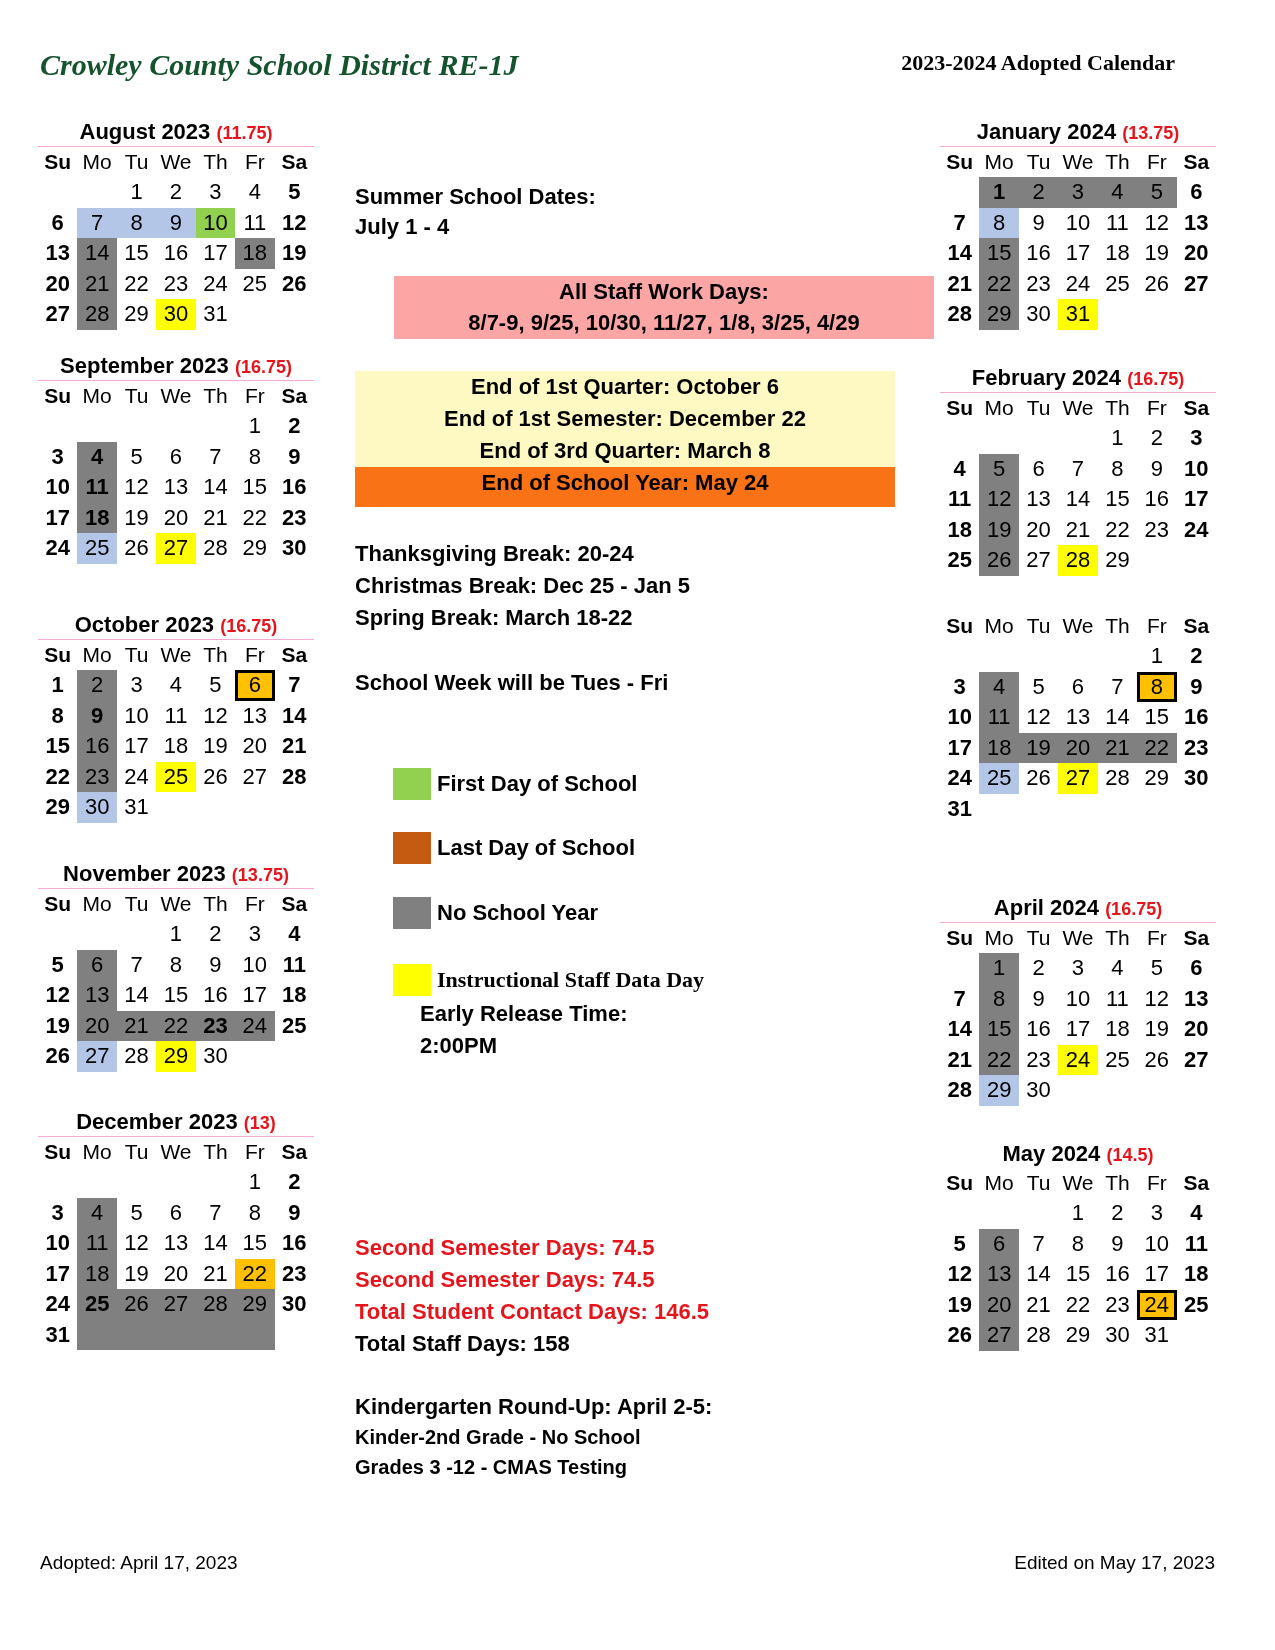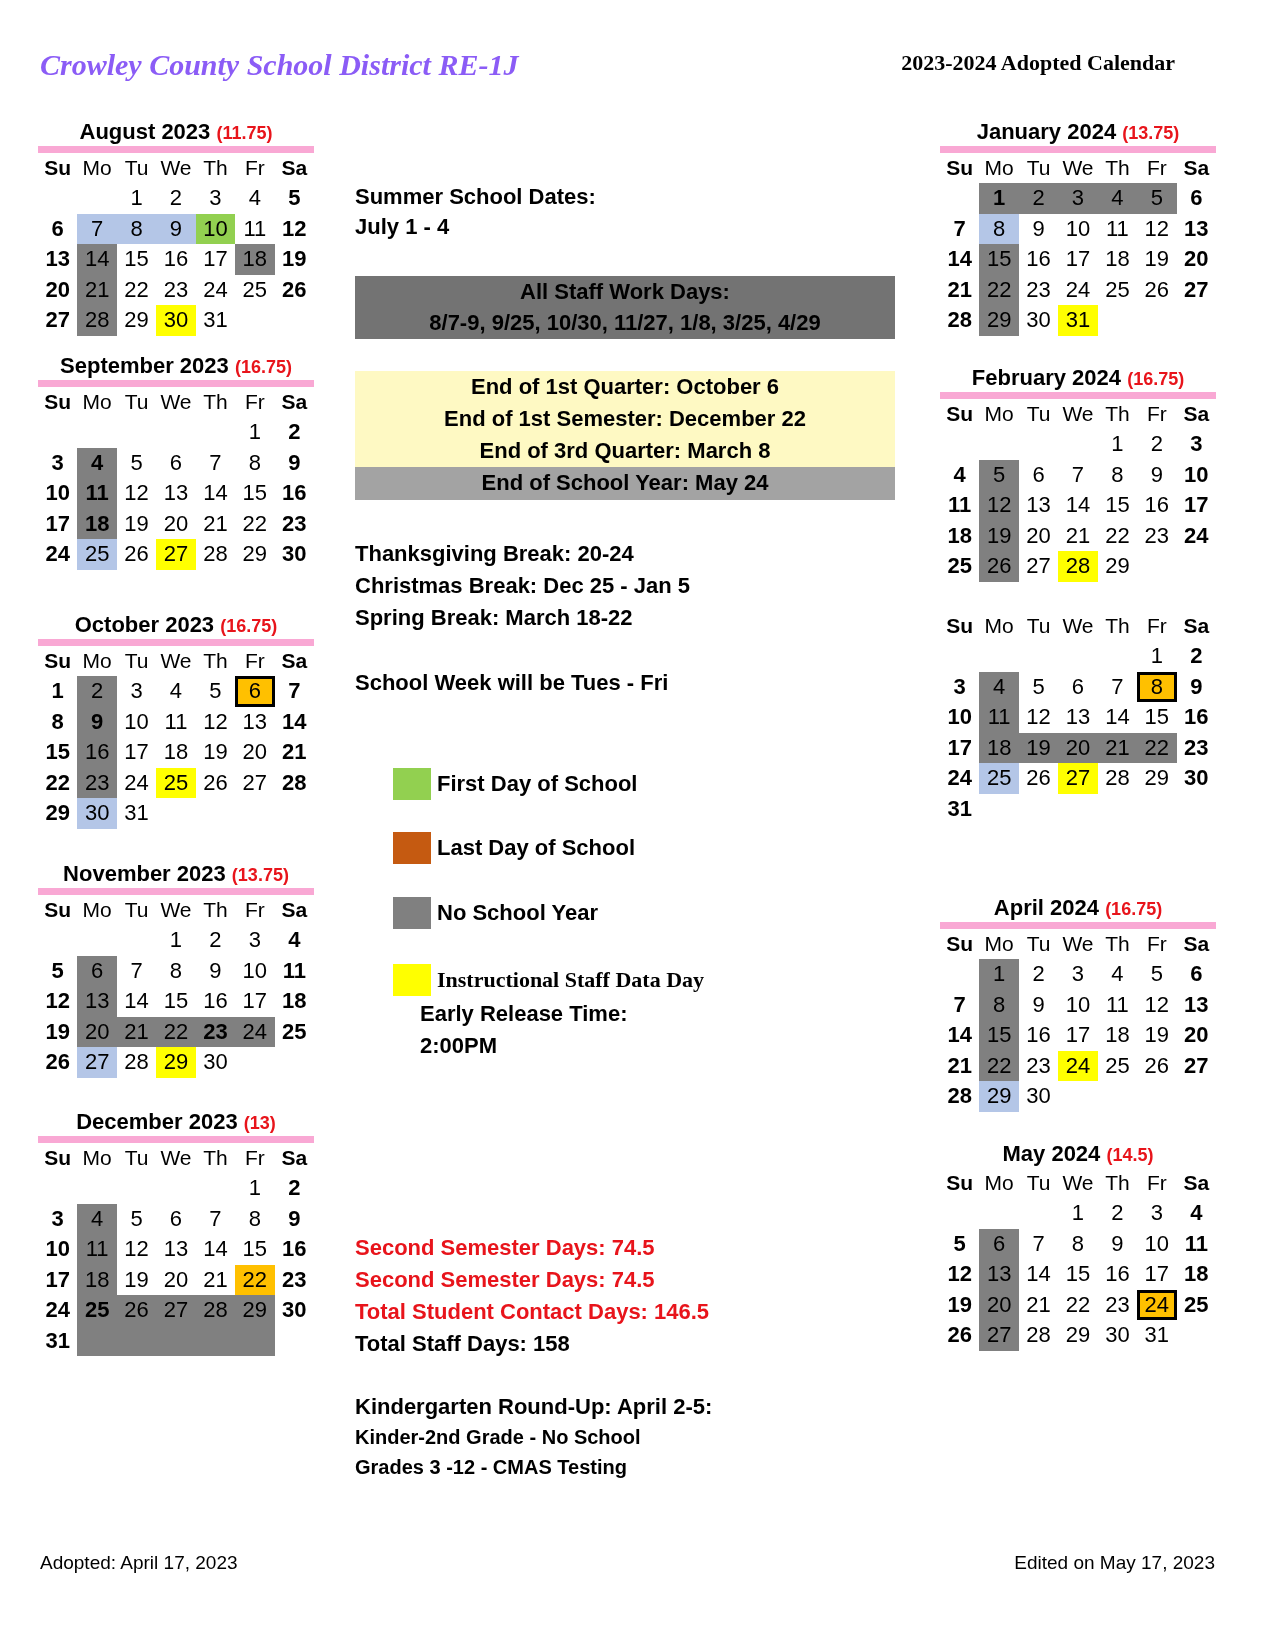--- a/index.html
+++ b/index.html
@@ -1,20 +1,20 @@
 <!DOCTYPE html>
 <html><head>
 <meta charset="utf-8">
 <style>
   html,body{margin:0;padding:0;background:#fff;}
   body{width:1275px;height:1650px;position:relative;font-family:"Liberation Sans",sans-serif;color:#000;overflow:hidden;}
-  .title{position:absolute;left:40px;top:48px;font-family:"Liberation Serif",serif;font-style:italic;font-weight:bold;font-size:30px;color:#8b5cf6;}
+  .title{position:absolute;left:40px;top:48px;font-family:"Liberation Serif",serif;font-style:italic;font-weight:bold;font-size:30px;color:#14532d;}
   .subtitle{position:absolute;right:100px;top:50px;font-family:"Liberation Serif",serif;font-weight:bold;font-size:22px;}
   .month{position:absolute;width:276px;}
-  .mhead{text-align:center;font-weight:bold;font-size:22px;height:28px;line-height:28px;border-bottom:7px solid #f9a8d4;}
+  .mhead{text-align:center;font-weight:bold;font-size:22px;height:28px;line-height:28px;border-bottom:1px solid #f9a8d4;}
   .mhead .cnt{color:#e8141b;font-size:18px;}
   table.cal{border-collapse:collapse;width:276px;table-layout:fixed;}
   table.cal td{height:30.5px;padding:0;text-align:center;font-size:22px;}
   table.cal td.dow{font-size:21px;height:30px;}
   table.cal td.we{font-weight:bold;}
   td.g{background:#808080;}
   td.b{background:#b4c6e7;}
   td.y{background:#ffff00;}
   td.gr{background:#92d050;}
   td.o{background:#ffc000;}
@@ -668,31 +668,31 @@
         </tr>
   </tbody>
     </table>
 </div>
 
 <div class="center" style="top:182px;line-height:30px;">
   <div>Summer School Dates:</div>
   <div>July 1 - 4</div>
 </div>
 
-<div class="band" style="top:276px;height:63px;background:#737373;line-height:31px;">
+<div class="band" style="top:276px;height:63px;background:#fca5a5;line-height:31px;margin-left:39px;">
   <div>All Staff Work Days:</div>
   <div>8/7-9, 9/25, 10/30, 11/27, 1/8, 3/25, 4/29</div>
 </div>
 
 <div class="band" style="top:371px;height:96px;background:#fef9c3;line-height:32px;">
   <div>End of 1st Quarter: October 6</div>
   <div>End of 1st Semester: December 22</div>
   <div>End of 3rd Quarter: March 8</div>
 </div>
-<div class="band" style="top:467px;height:33px;line-height:32px;background:#a3a3a3;">
+<div class="band" style="top:467px;height:40px;line-height:32px;background:#f97316;">
   <div>End of School Year: May 24</div>
 </div>
 
 <div class="center" style="top:538px;line-height:32px;">
   <div>Thanksgiving Break: 20-24</div>
   <div>Christmas Break: Dec 25 - Jan 5</div>
   <div>Spring Break: March 18-22</div>
 </div>
 
 <div class="center" style="top:670px;">

